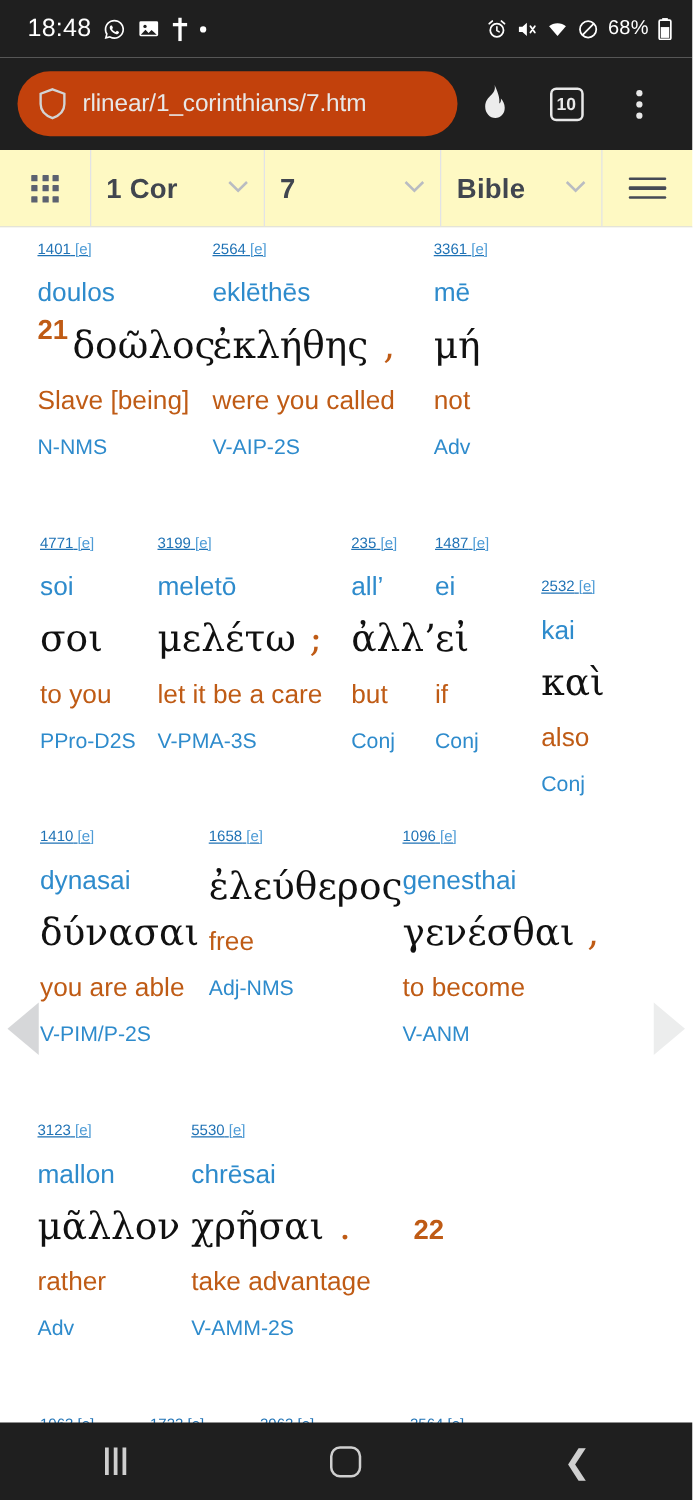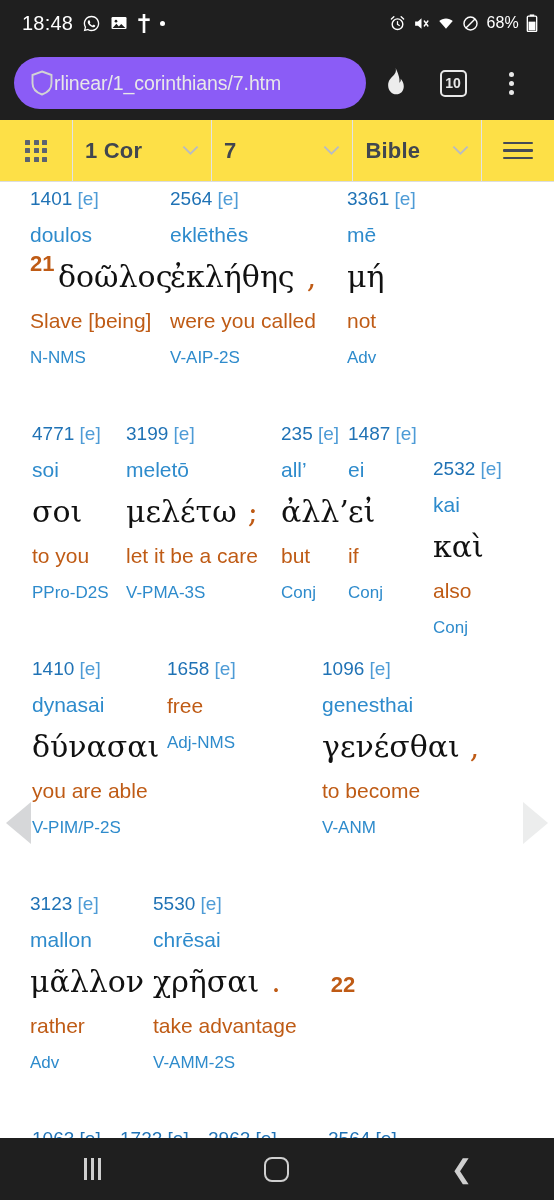--- a/index.html
+++ b/index.html
@@ -20,39 +20,39 @@
   .sb-left{ display:flex; align-items:center; gap:9px; }
   .sb-right{ display:flex; align-items:center; gap:7px; }
   .sb-time{ font-size:20px; letter-spacing:.2px; font-weight:400; }
   .sb-ico{ display:inline-flex; align-items:center; justify-content:center; }
   .sb-pct{ font-size:16px; letter-spacing:.2px; }
   .dot-ico{ width:5px; height:5px; border-radius:50%; background:#fff; display:inline-block; }
 
   
   .chrome{ height:74px; background:#1f1f1f; padding:0 14px; display:flex; align-items:center; gap:0; }
   .urlbar{
-    flex:1; height:52px; background:#8b5cf6; border-radius:26px;
-    display:flex; align-items:center; padding:0 18px 0 16px; min-width:0;
+    flex:1; height:52px; background:#c2410c; border-radius:26px;
+    display:flex; align-items:center; padding:0 18px 0 16px; gap:12px; min-width:0;
   }
   .url-text{
     color:#e8e8e8; font-size:19.5px; white-space:nowrap; overflow:hidden;
     text-overflow:clip; letter-spacing:-0.1px;
   }
   .chrome-btn{ width:58px; height:58px; display:flex; align-items:center; justify-content:center; flex:none; }
   .tabcount{
     width:27px; height:27px; border:2.4px solid #e8e8e8; border-radius:5px;
     color:#e8e8e8; font-size:14px; font-weight:700;
     display:flex; align-items:center; justify-content:center;
   }
   .kebab{ display:flex; flex-direction:column; gap:4px; align-items:center; }
   .kebab i{ width:5px; height:5px; border-radius:50%; background:#e8e8e8; display:block; }
 
   
   .sitebar{
-    height:62px; background:#fde047; border-bottom:1px solid #dcdde0;
+    height:62px; background:#fef9c3; border-bottom:1px solid #dcdde0;
     display:flex; align-items:stretch;
   }
   .sb-cell{
     display:flex; align-items:center; border-right:1px solid #e2e3e6;
     padding:0 12px; gap:10px;
   }
   .sb-cell.grid{ width:73px; justify-content:center; padding:0; }
   .sb-cell.sel{ flex:1; justify-content:space-between; }
   .sb-cell.ham{ width:72px; justify-content:center; border-right:none; }
   .sel-label{ font-size:22px; font-weight:700; color:#41464f; letter-spacing:.2px; }
@@ -64,21 +64,21 @@
 
   
   .content{ position:relative; height:970px; background:#fff; overflow:hidden; padding-top:8px; }
   .iline-row{ position:relative; padding:0 0 0 0; }
   .cells{ display:flex; align-items:flex-start; }
   .vnum{
     color:#bf5b15; font-weight:700; font-size:22px; line-height:1;
     display:inline-block; vertical-align:baseline;
   }
   .cell{ display:flex; flex-direction:column; align-items:flex-start; }
-  .strong{ color:#1f72b5; font-size:19px; line-height:34px; white-space:nowrap; }
+  .strong{ color:#1f72b5; font-size:12px; line-height:34px; white-space:nowrap;text-decoration:underline; }
   .strong .e{ color:#4d9bd6; }
   .translit{ color:#2e8bcc; font-size:21px; line-height:37px; white-space:nowrap; }
   .greek{
     font-family:"DejaVu Serif", serif; color:#111; font-size:30px; line-height:48px;
     white-space:nowrap;
   }
   .gloss{ color:#bf5b15; font-size:21px; line-height:40px; white-space:nowrap; }
   .parse{ color:#2e8bcc; font-size:17px; line-height:34px; white-space:nowrap; }
   .punct{ color:#bf5b15; font-family:"DejaVu Serif", serif; font-size:30px; }
   .greekline{ display:flex; align-items:baseline; gap:0; }
@@ -345,20 +345,23 @@
           <span class="strong"><span>1410</span> <span class="e">[e]</span></span>
           <span class="translit">dynasai</span>
           <span class="greekline">
             <span class="greek">δύνασαι</span>
           </span>
           <span class="gloss">you are able</span>
           <span class="parse">V-PIM/P-2S</span>
         </div>
         <div class="cell" style="width:155px;">
           <span class="strong"><span>1658</span> <span class="e">[e]</span></span>
+          <span class="greekline">
+            <span class="greek">ἐλεύθερος</span>
+          </span>
           <span class="gloss">free</span>
           <span class="parse">Adj-NMS</span>
         </div>
         <div class="cell" style="width:160px;">
           <span class="strong"><span>1096</span> <span class="e">[e]</span></span>
           <span class="translit">genesthai</span>
           <span class="greekline">
             <span class="greek">γενέσθαι</span>
             <span class="punct" style="margin-left:10px;">,</span>
           </span>

